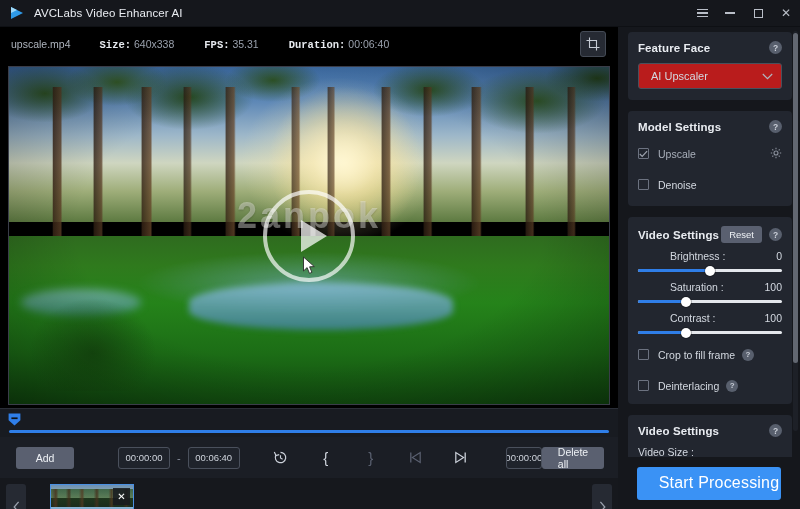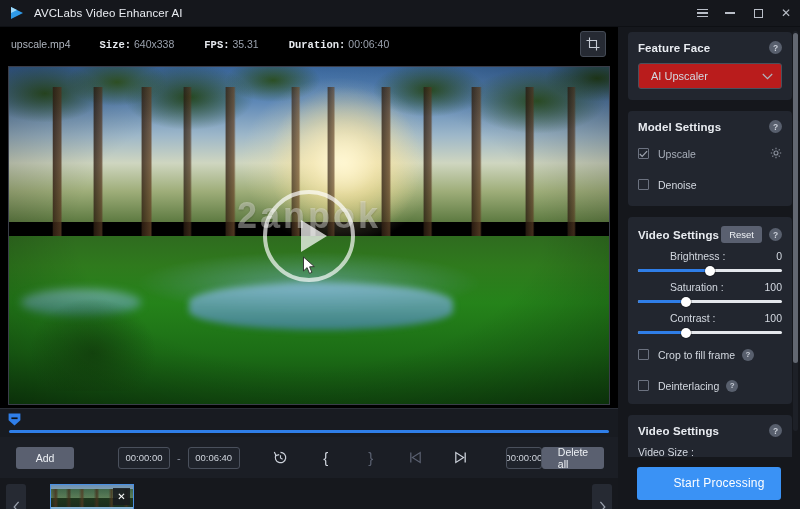--- a/index.html
+++ b/index.html
@@ -263,21 +263,21 @@
     position:absolute; top:-3.5px; width:10px; height:10px; border-radius:50%;
     background:#ffffff; box-shadow:0 0 0 1px rgba(0,0,0,.25); transform:translateX(-5px);
   }
   .field-label{ font-size:10.5px; color:#d3d8e0; margin-bottom:6px; }
   .startbar{
     position:absolute; left:0; bottom:0; width:182px; height:52px;
     background:#15171c; display:flex; align-items:center; justify-content:center;
   }
   .start-btn{
     width:144px; height:33px; background:#3a92f5; color:#ffffff;
-    border-radius:3px; font-size:12px; display:flex; align-items:center; justify-content:center;
+    border-radius:3px; font-size:16px; display:flex; align-items:center; justify-content:center;
     letter-spacing:.2px;
     padding-left:20px;
   }
   .scroll-track{
     position:absolute; right:2px; top:4px; width:5px; height:400px;
     background:#1d2027; border-radius:3px;
   }
   .scroll-thumb{
     position:absolute; right:2px; top:6px; width:5px; height:330px;
     background:#9ba2ae; border-radius:3px; opacity:.55;

